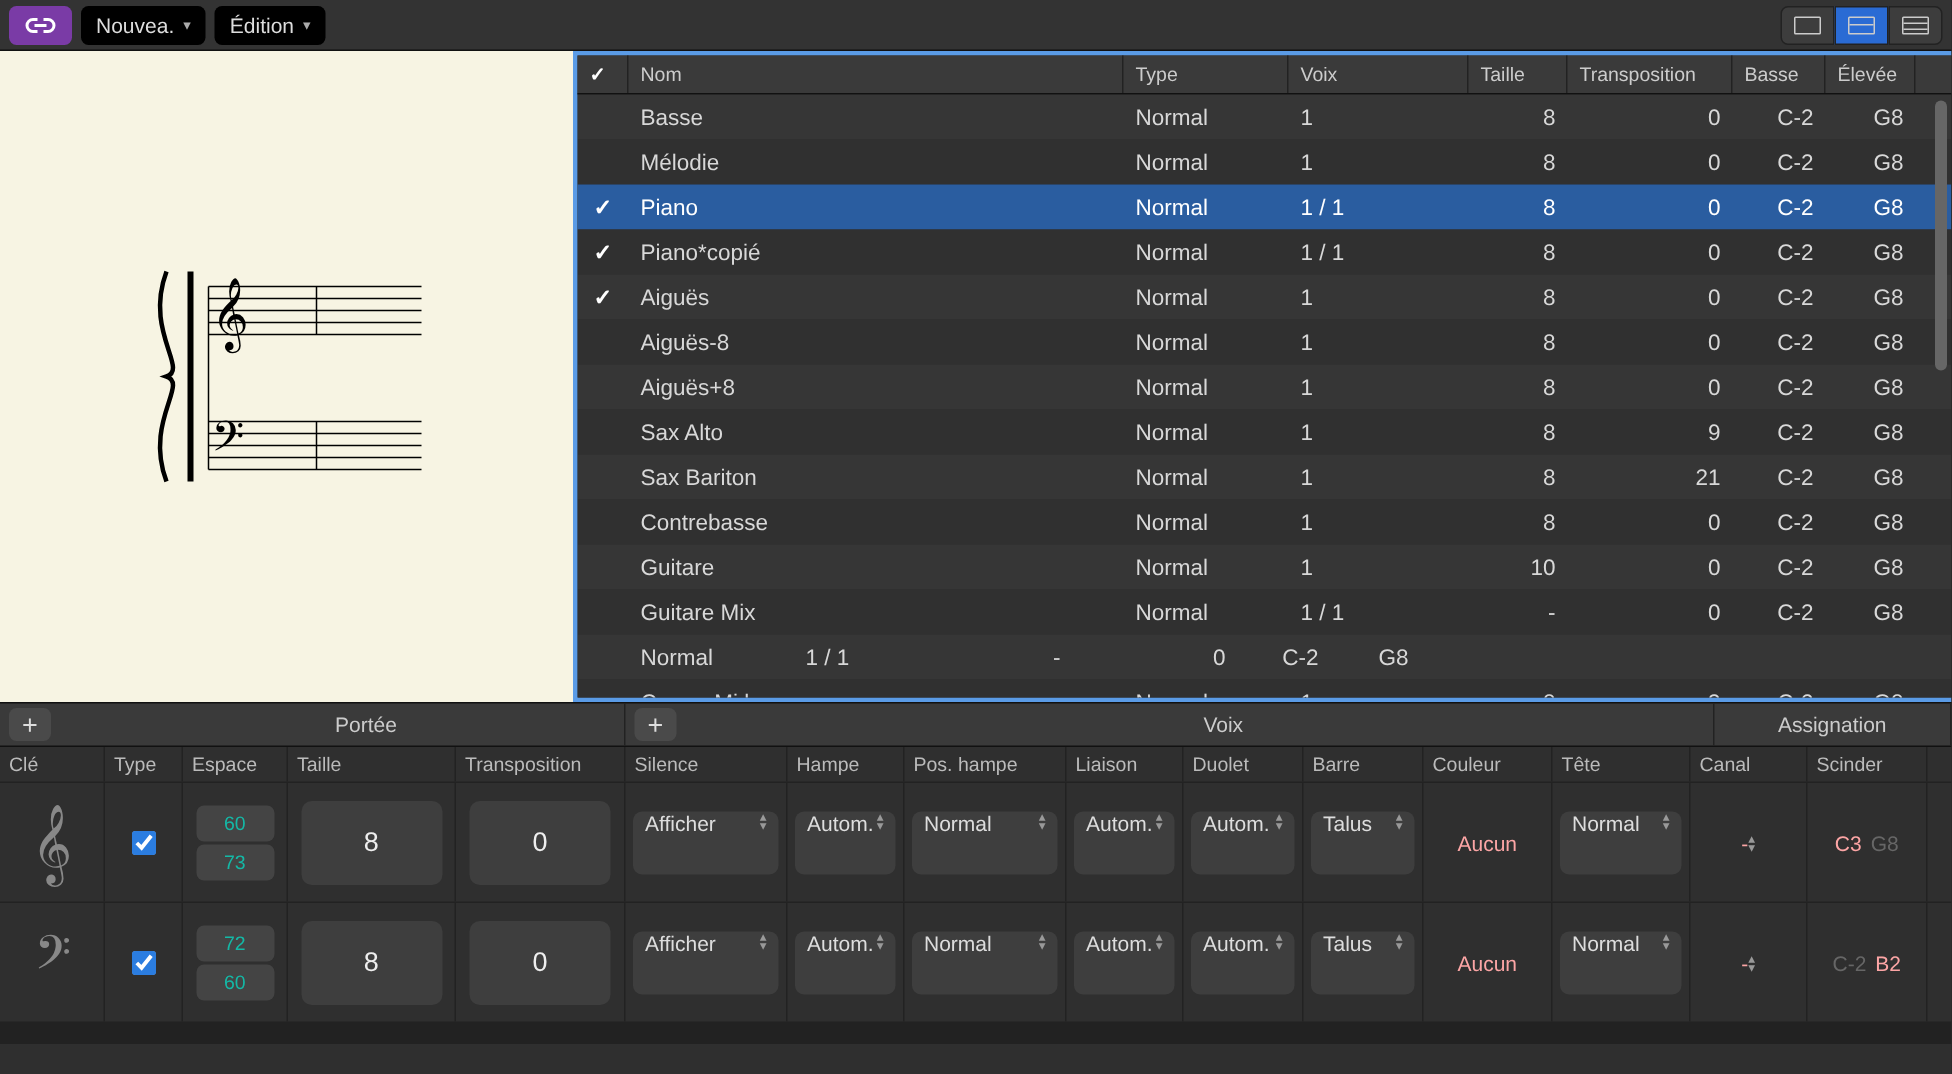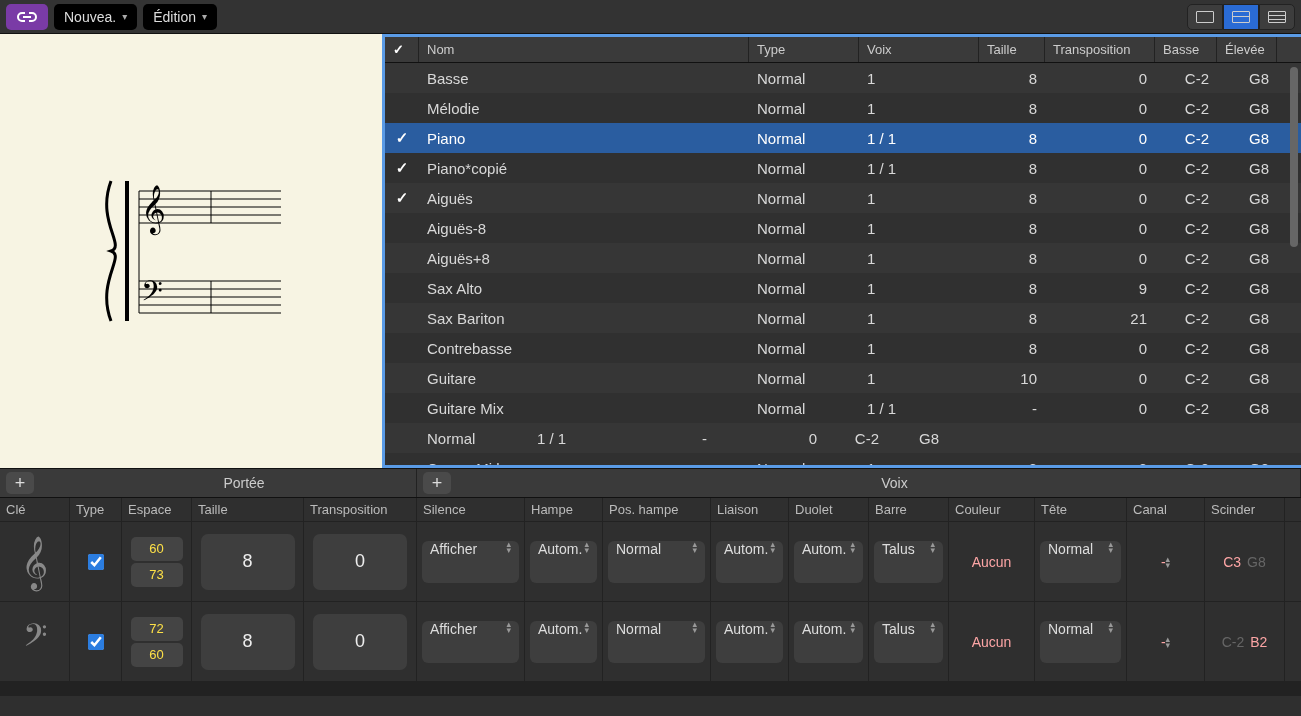--- a/index.html
+++ b/index.html
@@ -197,21 +197,21 @@
     align-items: center;
   }
   .staffrow > div { border-right: 1px solid #222; height: 100%; display: flex; align-items: center; justify-content: center; }
   .clef-cell svg { width: 32px; height: 60px; }
   .note-cell input { width: 16px; height: 16px; accent-color: #2b7de0; }
   .esp-cell { flex-direction: column; gap: 2px; }
   .num-seg {
     width: 52px; height: 24px;
     background: #444; border-radius: 5px;
     display: flex; align-items: center; justify-content: center;
-    font-size: 13px; color: #fde047;
+    font-size: 13px; color: #14b8a6;
   }
   .big-num {
     width: 94px; height: 56px;
     background: #3e3e3e; border-radius: 7px;
     display: flex; align-items: center; justify-content: center;
     font-size: 18px; color: #eee;
   }
   .sel {
     height: 42px; width: calc(100% - 10px);
     background: #3e3e3e; border-radius: 6px;
@@ -458,20 +458,23 @@
 
 <div class="bottom">
   <div class="sections">
     <div class="sec sec-portee">
       <div class="plus">+</div>
       <div class="title">Portée</div>
     </div>
     <div class="sec sec-voix">
       <div class="plus">+</div>
       <div class="title">Voix</div>
+    </div>
+    <div class="sec sec-assign">
+      <div class="title">Assignation</div>
     </div>
   </div>
 
   <div class="colheads">
     <div class="w-cle">Clé</div>
     <div class="w-note">Type</div>
     <div class="w-esp">Espace</div>
     <div class="w-taille2">Taille</div>
     <div class="w-trans2">Transposition</div>
     <div class="w-silence">Silence</div>

